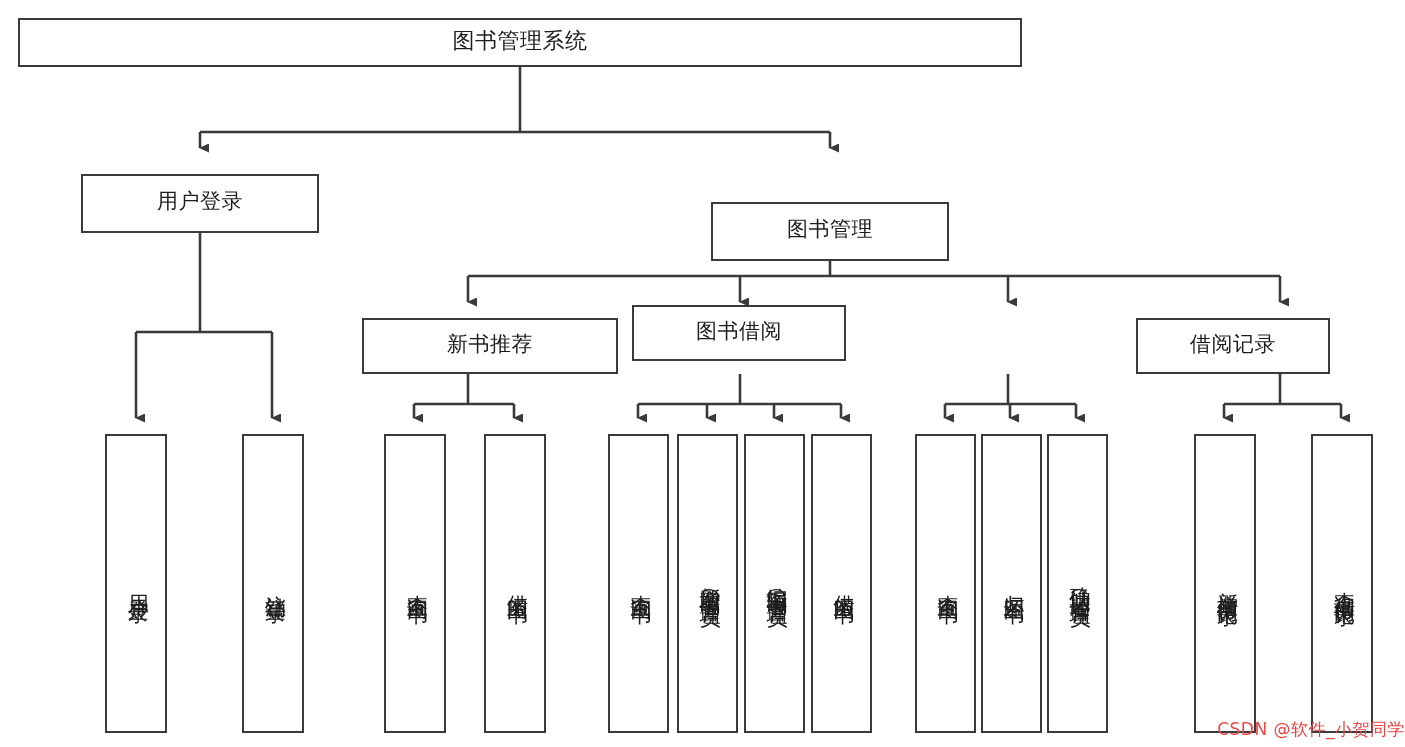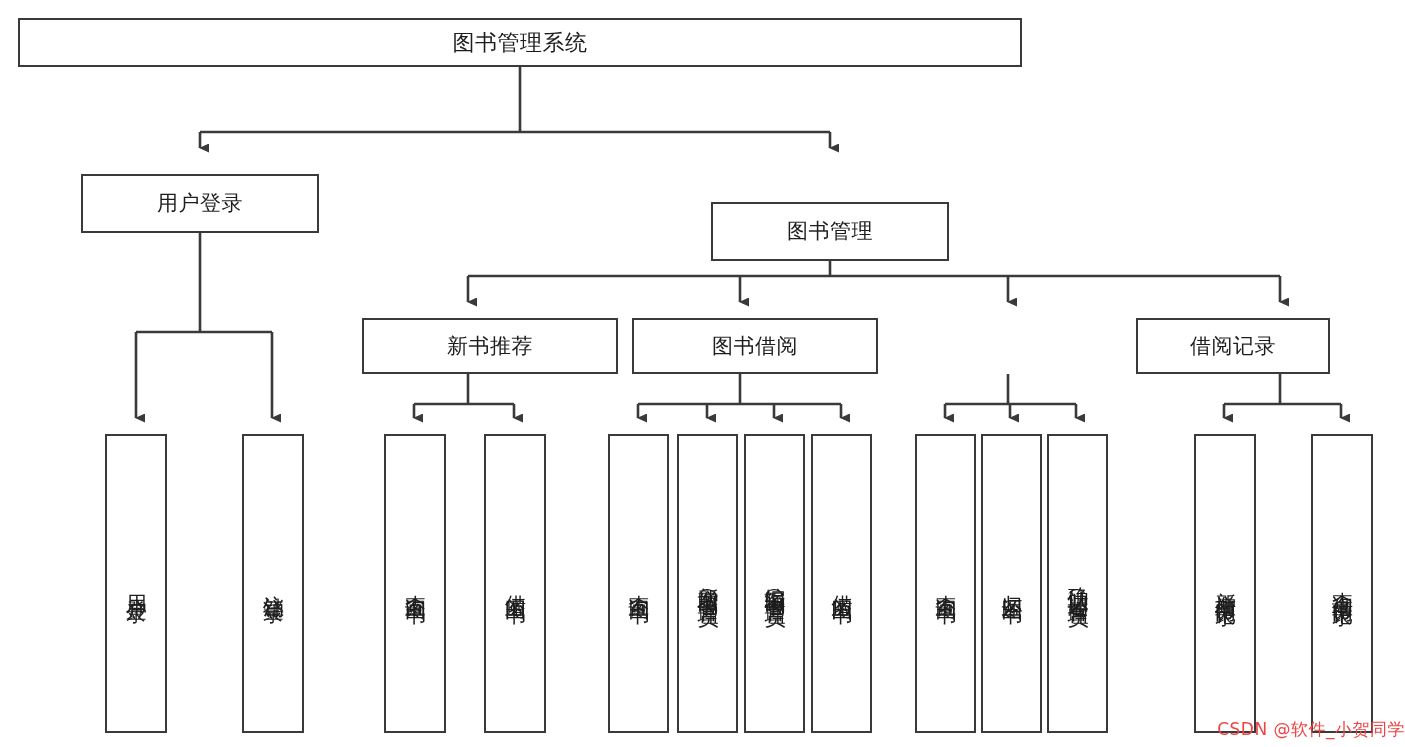--- a/index.html
+++ b/index.html
@@ -28,20 +28,21 @@
   }
   .node-box {
     position: absolute;
     box-sizing: border-box;
     border: 2px solid #3a3a3a;
     background: #ffffff;
     display: flex;
     align-items: center;
     justify-content: center;
     overflow: hidden;
+    font-family: Liberation Mono, monospace;
   }
   .node-label {
     color: #1d1d1d;
     font-size: 21px;
     line-height: 1.18;
     letter-spacing: 0.5px;
     white-space: nowrap;
     text-align: center;
   }
   .node-box.vertical .node-label {
@@ -126,21 +127,21 @@
   <div class="node-box" style="left:81px; top:174px; width:238px; height:59px;">
     <span class="node-label">用户登录</span>
   </div>
   <div class="node-box" style="left:711px; top:174px; width:238px; height:59px;margin-top:28px;">
     <span class="node-label">图书管理</span>
   </div>
 
   <div class="node-box" style="left:362px; top:318px; width:256px; height:56px;">
     <span class="node-label">新书推荐</span>
   </div>
-  <div class="node-box" style="left:632px; top:318px; width:246px; height:56px;">
+  <div class="node-box" style="left:632px; top:305px; width:214px; height:56px;">
     <span class="node-label">图书借阅</span>
   </div>
   <div class="node-box" style="left:1136px; top:318px; width:194px; height:56px;">
     <span class="node-label">借阅记录</span>
   </div>
 
   <div class="node-box vertical" style="left:105px; top:434px; width:62px; height:299px;">
     <span class="node-label">用户登录</span>
   </div>
   <div class="node-box vertical" style="left:242px; top:434px; width:62px; height:299px;">

